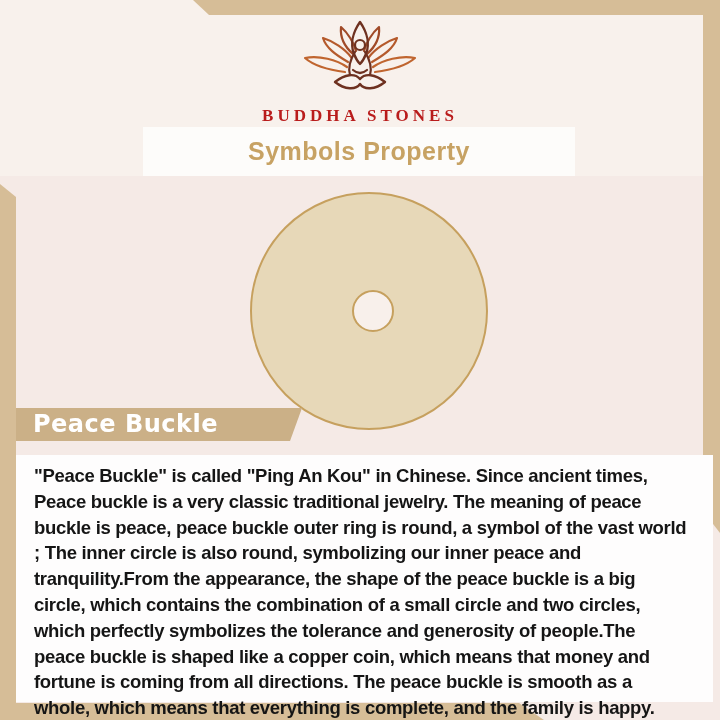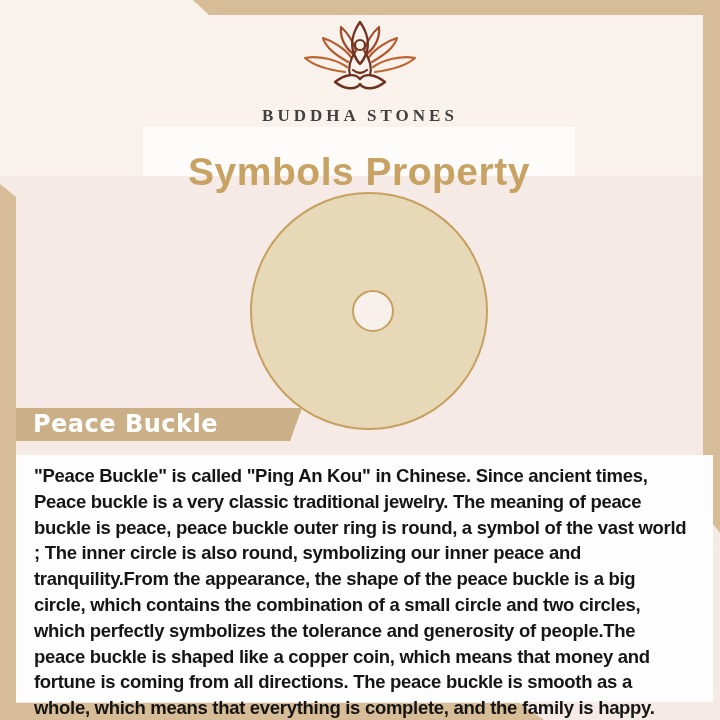--- a/index.html
+++ b/index.html
@@ -20,29 +20,29 @@
     clip-path:polygon(0 0,17px 0,17px 533px,0 511px);}
   .frame-left{left:0;top:184px;width:16px;height:536px;
     clip-path:polygon(0 0,16px 13px,16px 536px,0 536px);}
   .frame-bottom{left:0;bottom:0;width:544px;height:17px;
     clip-path:polygon(0 0,519px 0,544px 17px,0 17px);}
 
   .logo-wrap{position:absolute;left:0;top:20px;width:720px;text-align:center;}
   .brand-name{
     margin-top:2px;
     font-family:"Liberation Serif", serif;
-    font-size:17px;letter-spacing:4px;color:#404040;font-weight:600;
+    font-size:17px;letter-spacing:4px;color:#b91c1c;font-weight:600;
   }
   .title-band{
     position:absolute;left:143px;top:127px;width:432px;height:49px;
     background:#fdfcfa;text-align:center;
   }
   .title-band .title{
-    font-size:39px;line-height:49px;font-weight:700;
-    color:var(--gold,#c7a263);letter-spacing:0.5px;margin-top:20px;
+    font-size:25px;line-height:49px;font-weight:700;
+    color:var(--gold,#c7a263);letter-spacing:0.5px;
   }
   .donut{
     position:absolute;left:250px;top:192px;width:238px;height:238px;
     box-sizing:border-box;border-radius:50%;
     background:var(--donut-fill,#e7d8b8);
     border:2px solid var(--donut-stroke,#c6a05e);
   }
   .donut-hole{
     position:absolute;left:100px;top:96px;width:42px;height:42px;
     box-sizing:border-box;border-radius:50%;

